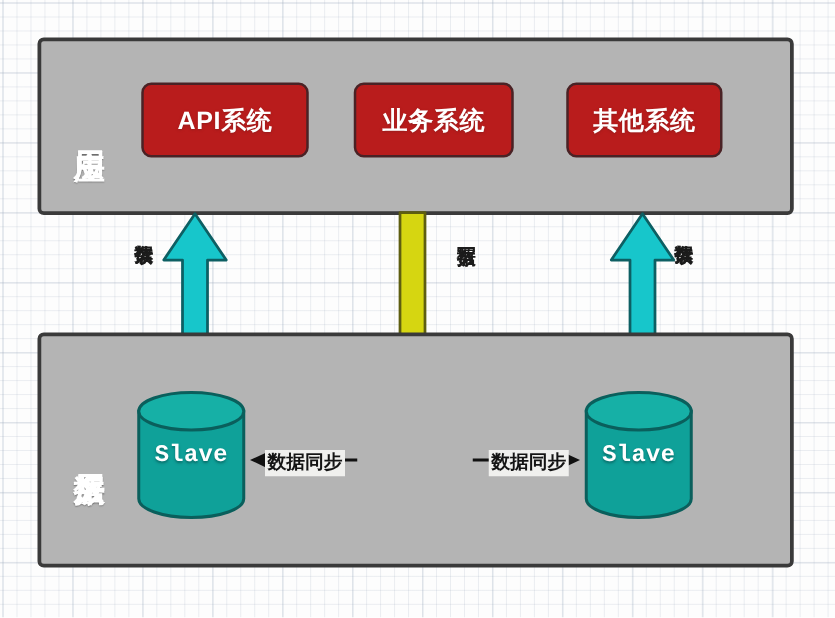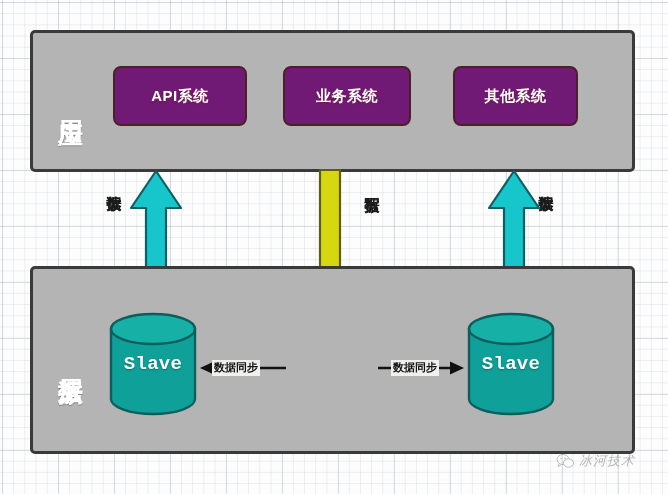--- a/index.html
+++ b/index.html
@@ -50,29 +50,29 @@
     -webkit-writing-mode: vertical-rl;
     writing-mode: vertical-rl;
     white-space: nowrap;
   }
 
   
   .app-box {
     position: absolute;
     top: 33px;
     height: 60px;
-    background: #701a75;
+    background: #b91c1c;
     border: 2.5px solid #4a2225;
     border-radius: 8px;
     box-sizing: border-box;
     display: flex;
     align-items: center;
     justify-content: center;
     color: #ffffff;
-    font-size: 15px;
+    font-size: 20px;
     font-weight: bold;
     letter-spacing: 0.5px;
     text-shadow: 0 1px 2px rgba(120,30,30,0.55);
   }
   #app-box-0 { left: 80px;  width: 134px; }
   #app-box-1 { left: 250px; width: 128px; }
   #app-box-2 { left: 420px; width: 125px; }
 
   
   .big-arrow { position: absolute; }
@@ -113,21 +113,21 @@
   #cyl-master      { left: 285px; top: 312px; width: 90px; height: 104px; }
   #cyl-slave-right { left: 466px; top: 312px; width: 90px; height: 104px; }
 
   
   .sync-conn { position: absolute; }
   .sync-label {
     position: absolute;
     top: 360px;
     background: #f0f0ee;
     color: #141414;
-    font-size: 11px;
+    font-size: 15px;
     font-weight: bold;
     padding: 1px 2px;
     white-space: nowrap;
     line-height: 1.25;
   }
   #sync-label-left  { left: 212px; }
   #sync-label-right { left: 391px; }
 
   
   #watermark {
@@ -204,24 +204,14 @@
 
 
   <div class="cylinder" id="cyl-slave-right">
     <svg width="90" height="104" viewBox="0 0 90 104">
       <path d="M3,17 L3,87 A42,15 0 0 0 87,87 L87,17 Z" fill="#0fa199" stroke="#0a5f5c" stroke-width="2.4"></path>
       <ellipse cx="45" cy="17" rx="42" ry="15" fill="#16b0a6" stroke="#0a5f5c" stroke-width="2.4"></ellipse>
     </svg>
     <div class="cyl-text">Slave</div>
   </div>
 
-  <div id="watermark">
-    <svg width="18" height="16" viewBox="0 0 18 16">
-      <ellipse cx="7" cy="6.5" rx="6" ry="5" fill="none" stroke="#5a5a5a" stroke-width="1"></ellipse>
-      <path d="M3,10.5 L2,13.5 L5,11.8" fill="none" stroke="#5a5a5a" stroke-width="1"></path>
-      <ellipse cx="12.5" cy="10" rx="5" ry="4.2" fill="#ffffff" stroke="#5a5a5a" stroke-width="1"></ellipse>
-      <circle cx="5" cy="5.5" r="0.8" fill="#5a5a5a"></circle>
-      <circle cx="9" cy="5.5" r="0.8" fill="#5a5a5a"></circle>
-    </svg>
-    <span class="wm-text">冰河技术</span>
-  </div>
 
 </div>
 
 </body></html>

